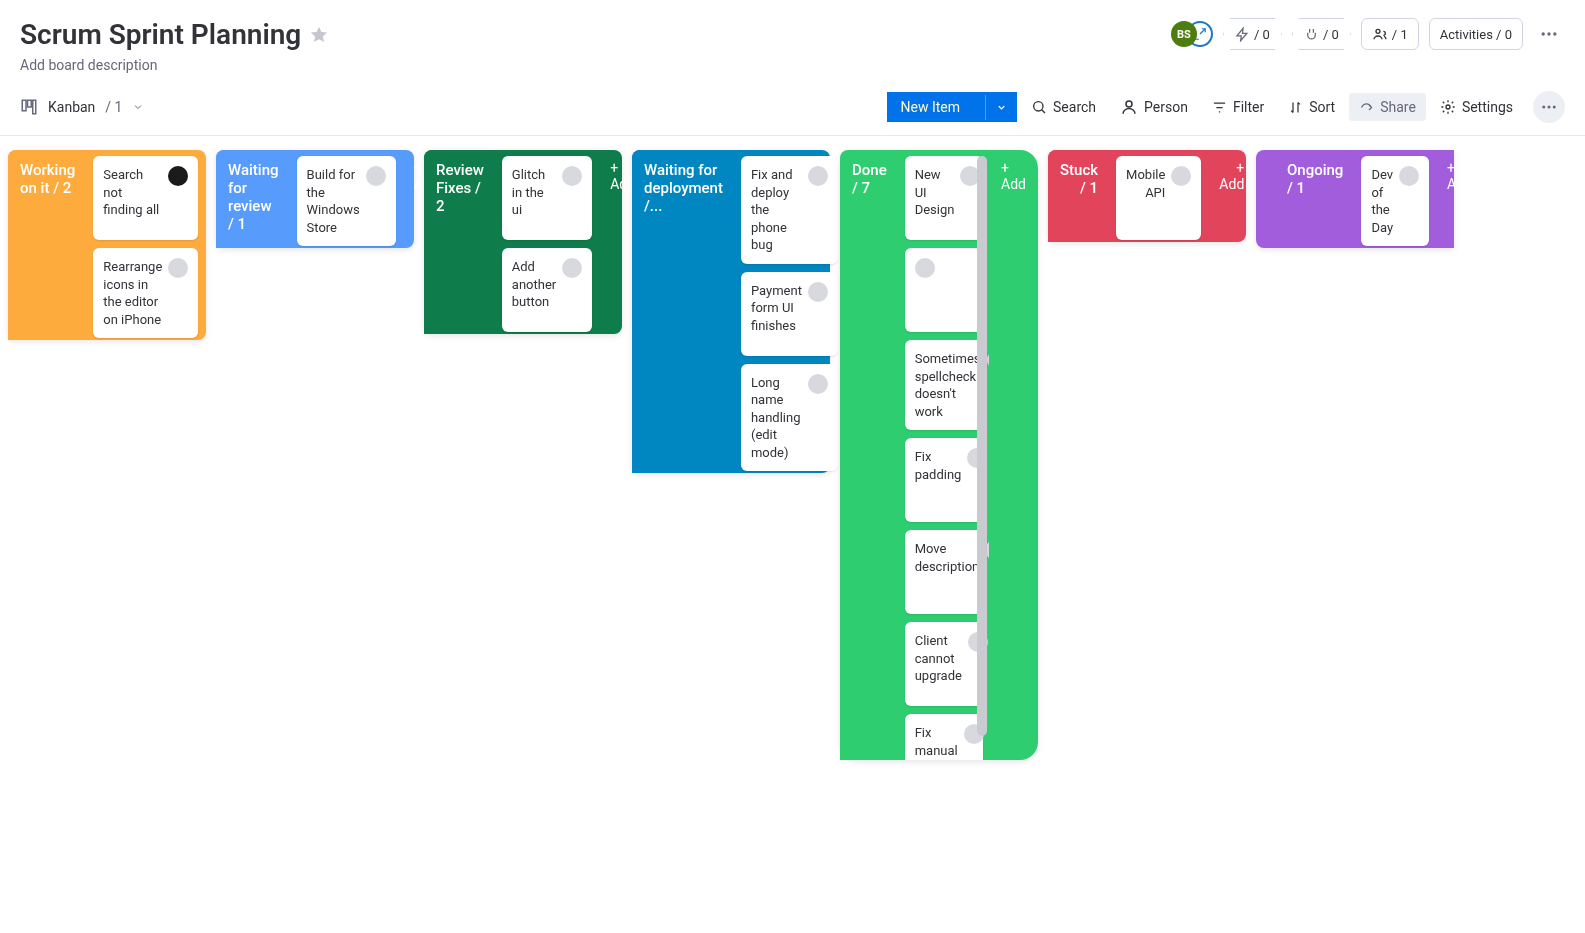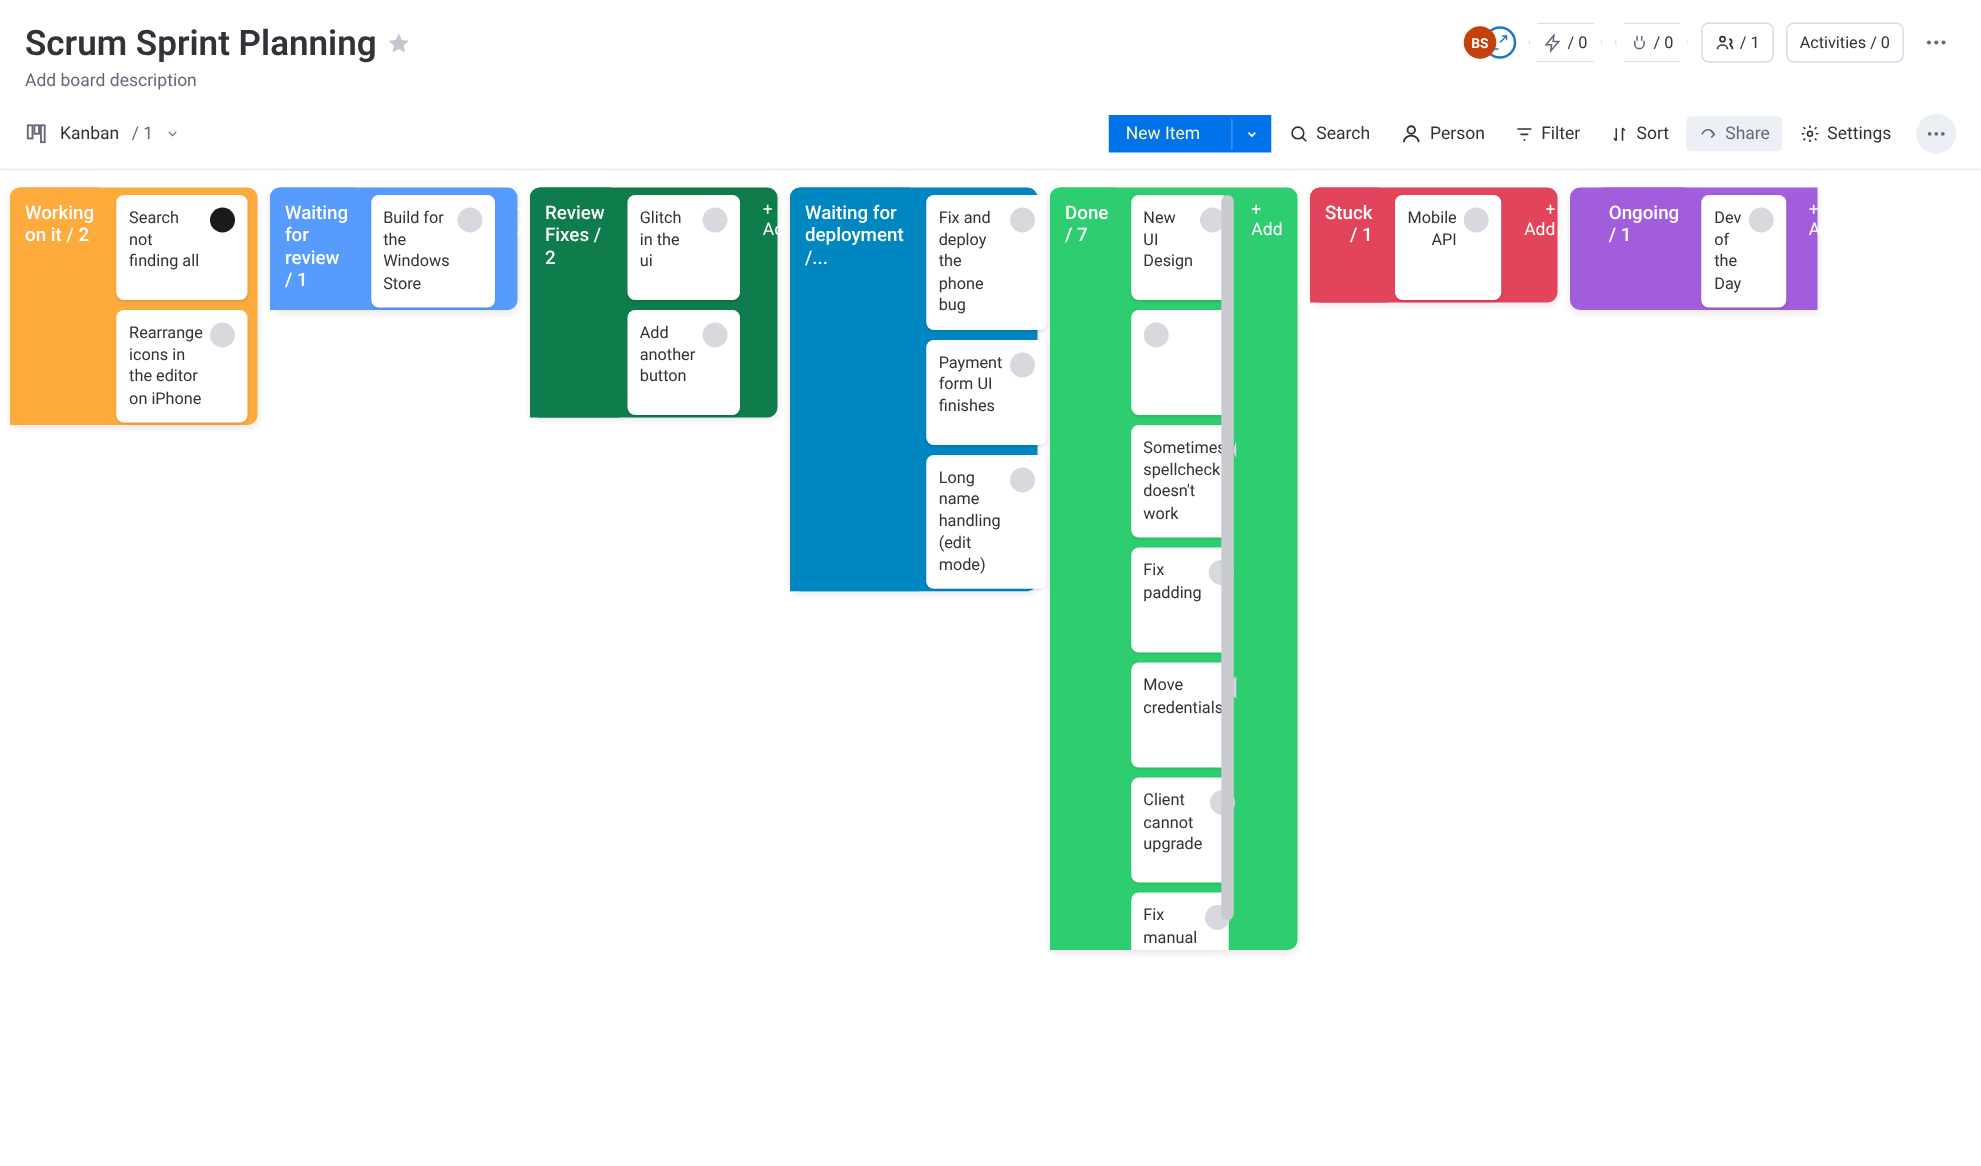--- a/index.html
+++ b/index.html
@@ -5,21 +5,21 @@
 * { box-sizing: border-box; margin: 0; padding: 0; }
 body { font-family: -apple-system, BlinkMacSystemFont, "Segoe UI", Roboto, Helvetica, Arial, sans-serif; background: #fff; color: #323338; overflow-x: auto; }
 .header-top { display: flex; align-items: flex-start; justify-content: space-between; padding: 18px 20px 0; }
 .title-block { }
 .title-row { display: flex; align-items: center; gap: 8px; }
 .board-title { font-size: 28px; font-weight: 600; }
 .star-icon { color: #c5c7d0; cursor: pointer; }
 .description { color: #676879; font-size: 14px; margin-top: 6px; cursor: pointer; }
 .header-right { display: flex; align-items: center; gap: 10px; }
 .avatar-badge { display: inline-flex; align-items: center; justify-content: center; width: 26px; height: 26px; border-radius: 50%; font-size: 11px; font-weight: 700; color: #fff; }
-.avatar-bs { background: #c2410c; margin-right: -10px; z-index: 2; position: relative; margin-left: 12px; }
+.avatar-bs { background: #4d7c0f; margin-right: -10px; z-index: 2; position: relative; margin-left: 12px; }
 .avatar-second { background: #fff; border: 2px solid #1f76c2; color: #1f76c2; z-index: 1; }
 .pill { display: inline-flex; align-items: center; gap: 4px; height: 32px; padding: 0 10px; border: 1px solid #d0d4e4; border-radius: 6px; font-size: 13px; color: #323338; cursor: pointer; }
 .pill.hex { border: none; position: relative; padding: 0 12px; }
 .pill.hex::before { content: ""; position: absolute; inset: 0; border: 1px solid #d0d4e4; clip-path: polygon(12% 0, 88% 0, 100% 50%, 88% 100%, 12% 100%, 0 50%); }
 .icon-btn-dots { width: 32px; height: 32px; display: flex; align-items: center; justify-content: center; cursor: pointer; border-radius: 4px; }
 
 .toolbar { display: flex; align-items: center; justify-content: space-between; padding: 18px 20px 12px; border-bottom: 1px solid #e6e9ef; }
 .toolbar-left { display: flex; align-items: center; gap: 10px; color: #323338; font-size: 14px; cursor: pointer; justify-content: center; }
 .toolbar-right { display: flex; align-items: center; gap: 4px; }
 .primary-btn { display: inline-flex; align-items: center; background: #0073ea; color: #fef9c3; border-radius: 0; overflow: hidden; font-size: 14px; cursor: pointer; gap: 11px; }
@@ -40,21 +40,21 @@
 .add-btn { padding: 10px 12px 12px; color: #fff; font-size: 14px; cursor: pointer; }
 .column.done-col { position: relative; }
 .done-scroll-wrap { position: relative; max-height: 610px; overflow: hidden; }
 .scroll-thumb { position: absolute; right: 2px; top: 6px; width: 10px; height: 580px; background: #c9cbd1; border-radius: 5px; }
 
 
 .c-orange { background: #fdab3d; } .c-orange .col-header { background: #fdab3d; }
 .c-blue { background: #579bfc; } .c-blue .col-header { background: #579bfc; }
 .c-green-dark { background: #0f7c4b; } .c-green-dark .col-header { background: #0f7c4b; }
 .c-blue-dark { background: #0086c0; } .c-blue-dark .col-header { background: #0086c0; }
-.c-green { background: #2ecd6f; } .c-green .col-header { background: #2ecd6f; }
+.c-green { background: #2ecd6f; border-radius: 18px; } .c-green .col-header { background: #2ecd6f; }
 .c-red { background: #e2445c; text-align: right; } .c-red .col-header { background: #e2445c; }
 .c-purple { background: #a25ddc; } .c-purple .col-header { background: #a25ddc; margin-left: 19px; }
 .c-purple { border-top-right-radius: 0; border-bottom-right-radius: 0; }
 
 svg { display: block; }
 </style>
 </head>
 <body>
 
 <div class="header-top">
@@ -251,21 +251,21 @@
           </div>
           <div class="card">
             <div class="card-text">Sometimes spellcheck doesn't work</div>
             <div class="card-avatar"></div>
           </div>
           <div class="card">
             <div class="card-text">Fix padding</div>
             <div class="card-avatar"></div>
           </div>
           <div class="card">
-            <div class="card-text">Move credentials</div>
+            <div class="card-text">Move description</div>
             <div class="card-avatar"></div>
           </div>
           <div class="card">
             <div class="card-text">Client cannot upgrade</div>
             <div class="card-avatar"></div>
           </div>
           <div class="card">
             <div class="card-text">Fix manual rename</div>
             <div class="card-avatar"></div>
           </div>

